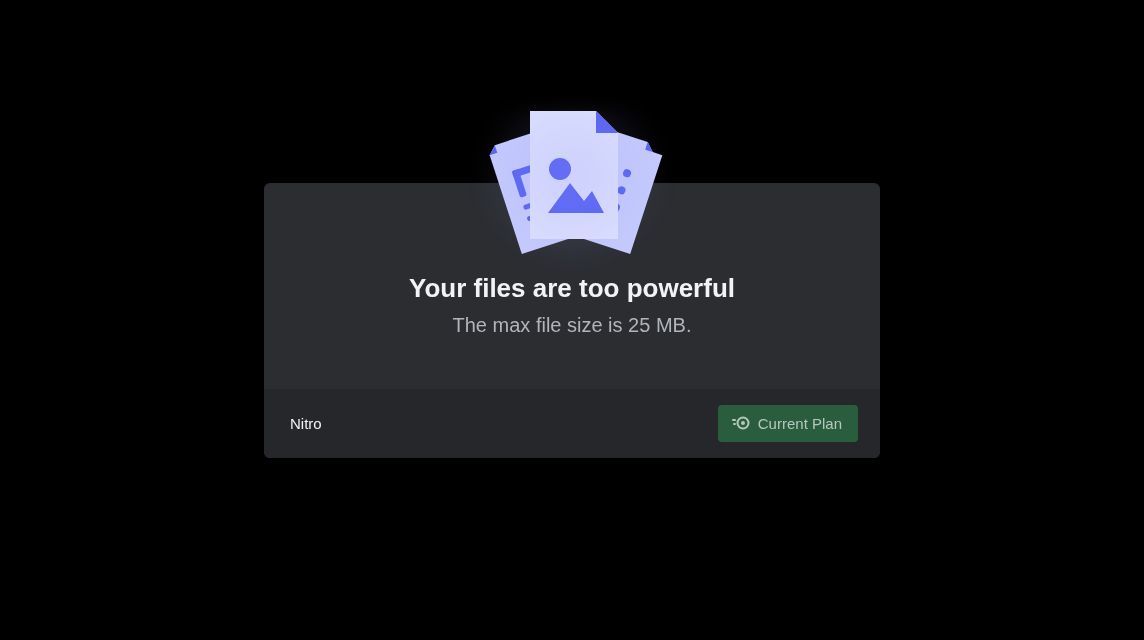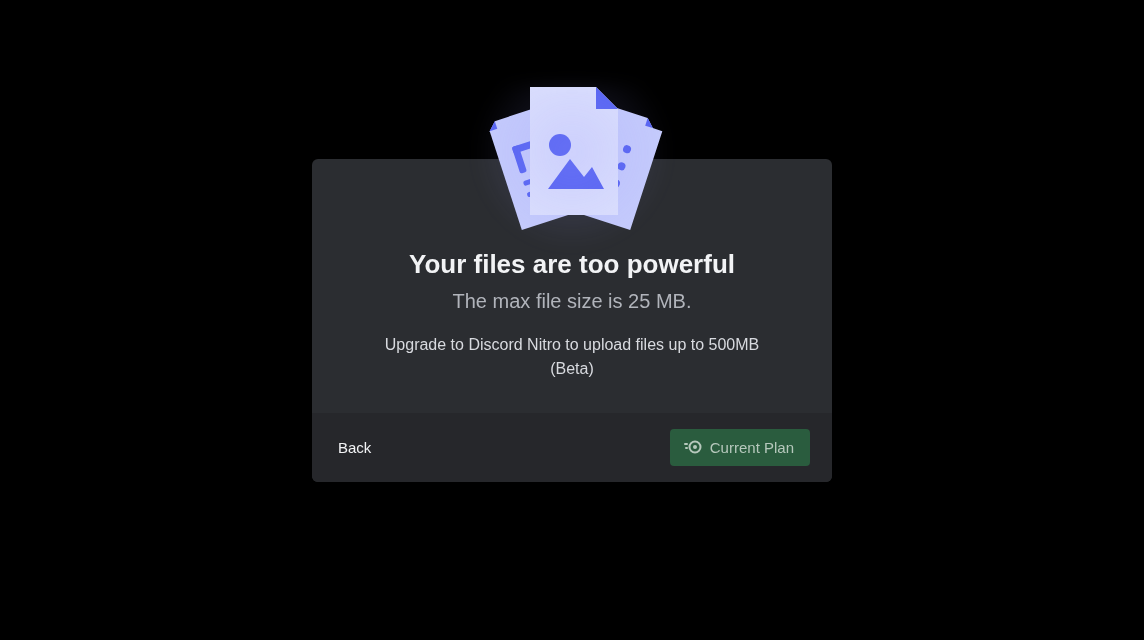--- a/index.html
+++ b/index.html
@@ -9,21 +9,21 @@
     height: 640px;
     background: #000000;
     font-family: -apple-system, BlinkMacSystemFont, "Segoe UI", Helvetica, Arial, sans-serif;
     display: flex;
     align-items: center;
     justify-content: center;
     overflow: hidden;
   }
 
   .modal {
-    width: 520px;
+    width: 616px;
     background: #2b2d31;
     border-radius: 6px;
     box-shadow: 0 8px 24px rgba(0,0,0,0.6);
     overflow: visible;
     position: relative;
   }
 
   .modal-body {
     padding: 90px 28px 32px 28px;
     text-align: center;
@@ -142,26 +142,25 @@
           <path d="M0 0 L66 0 L88 22 L88 128 L0 128 Z" fill="#dce0fd"></path>
           <path d="M66 0 L66 22 L88 22 Z" fill="#5865f2"></path>
           <circle cx="30" cy="58" r="11" fill="#5865f2"></circle>
           <path d="M18 102 L40 72 L54 90 L62 80 L74 102 Z" fill="#5865f2"></path>
         </g>
       </svg>
     </div>
 
     <h2 class="title">Your files are too powerful</h2>
     <p class="subtitle">The max file size is 25 MB.</p>
-    <p class="upgrade">Upgrade to Discord Nitro to upload files up to 500MB (Beta)</p>
 
   </div>
 
   <div class="modal-footer">
-    <button class="back-button">Back</button>
+    <button class="back-button">Nitro</button>
     <button class="plan-button">
       <span>
         <svg width="18" height="14" viewBox="0 0 18 14">
           <circle cx="11" cy="7" r="5.5" fill="none" stroke="#b6c8bc" stroke-width="2"></circle>
           <circle cx="11" cy="7" r="2" fill="#b6c8bc"></circle>
           <rect x="0" y="3" width="4" height="2" rx="1" fill="#b6c8bc"></rect>
           <rect x="1" y="7" width="3" height="2" rx="1" fill="#b6c8bc"></rect>
         </svg>
       </span>
       <span>Current Plan</span>

